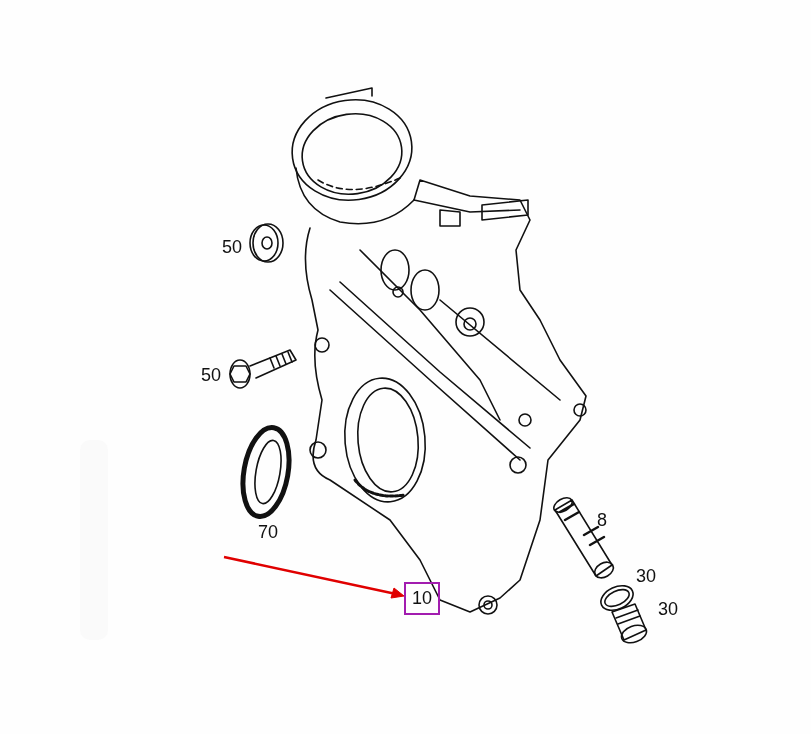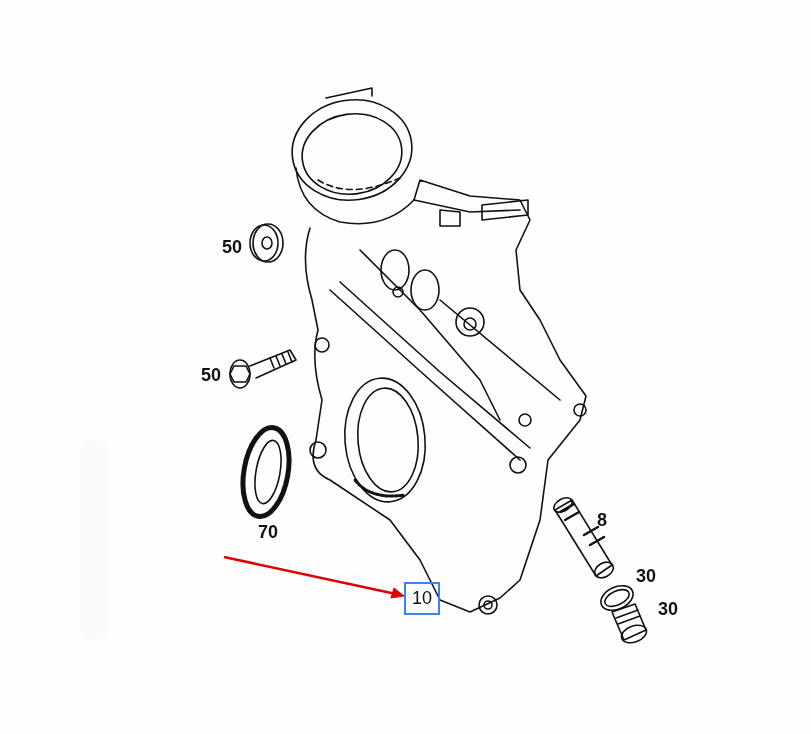--- a/index.html
+++ b/index.html
@@ -1,19 +1,19 @@
 <!DOCTYPE html>
 <html><head>
 <meta charset="utf-8">
 <style>
   html, body { margin: 0; padding: 0; background: #fefefe; }
   body { width: 811px; height: 734px; position: relative; overflow: hidden; font-family: "Liberation Sans", sans-serif; }
   .canvas { position: absolute; left: 0; top: 0; width: 811px; height: 734px; }
-  .label { position: absolute; font-size: 18px; color: #111; line-height: 1; font-weight: bold; }
-  .callout-box { position: absolute; border: 2px solid #3b82f6; box-sizing: border-box; display: flex; align-items: center; justify-content: center; font-size: 18px; color: #111; }
+  .label { position: absolute; font-size: 18px; color: #111; line-height: 1; }
+  .callout-box { position: absolute; border: 2px solid #a21caf; box-sizing: border-box; display: flex; align-items: center; justify-content: center; font-size: 18px; color: #111; }
   .smudge { position: absolute; background: #fafafa; }
 </style>
 </head>
 <body>
 
 <div class="canvas">
   <div class="smudge" style="left:80px;top:440px;width:28px;height:200px;border-radius:10px;"></div>
 
   <svg width="811" height="734" viewBox="0 0 811 734" style="position:absolute;left:0;top:0;">
     <g fill="none" stroke="#111" stroke-width="1.6" stroke-linejoin="round" stroke-linecap="round">

